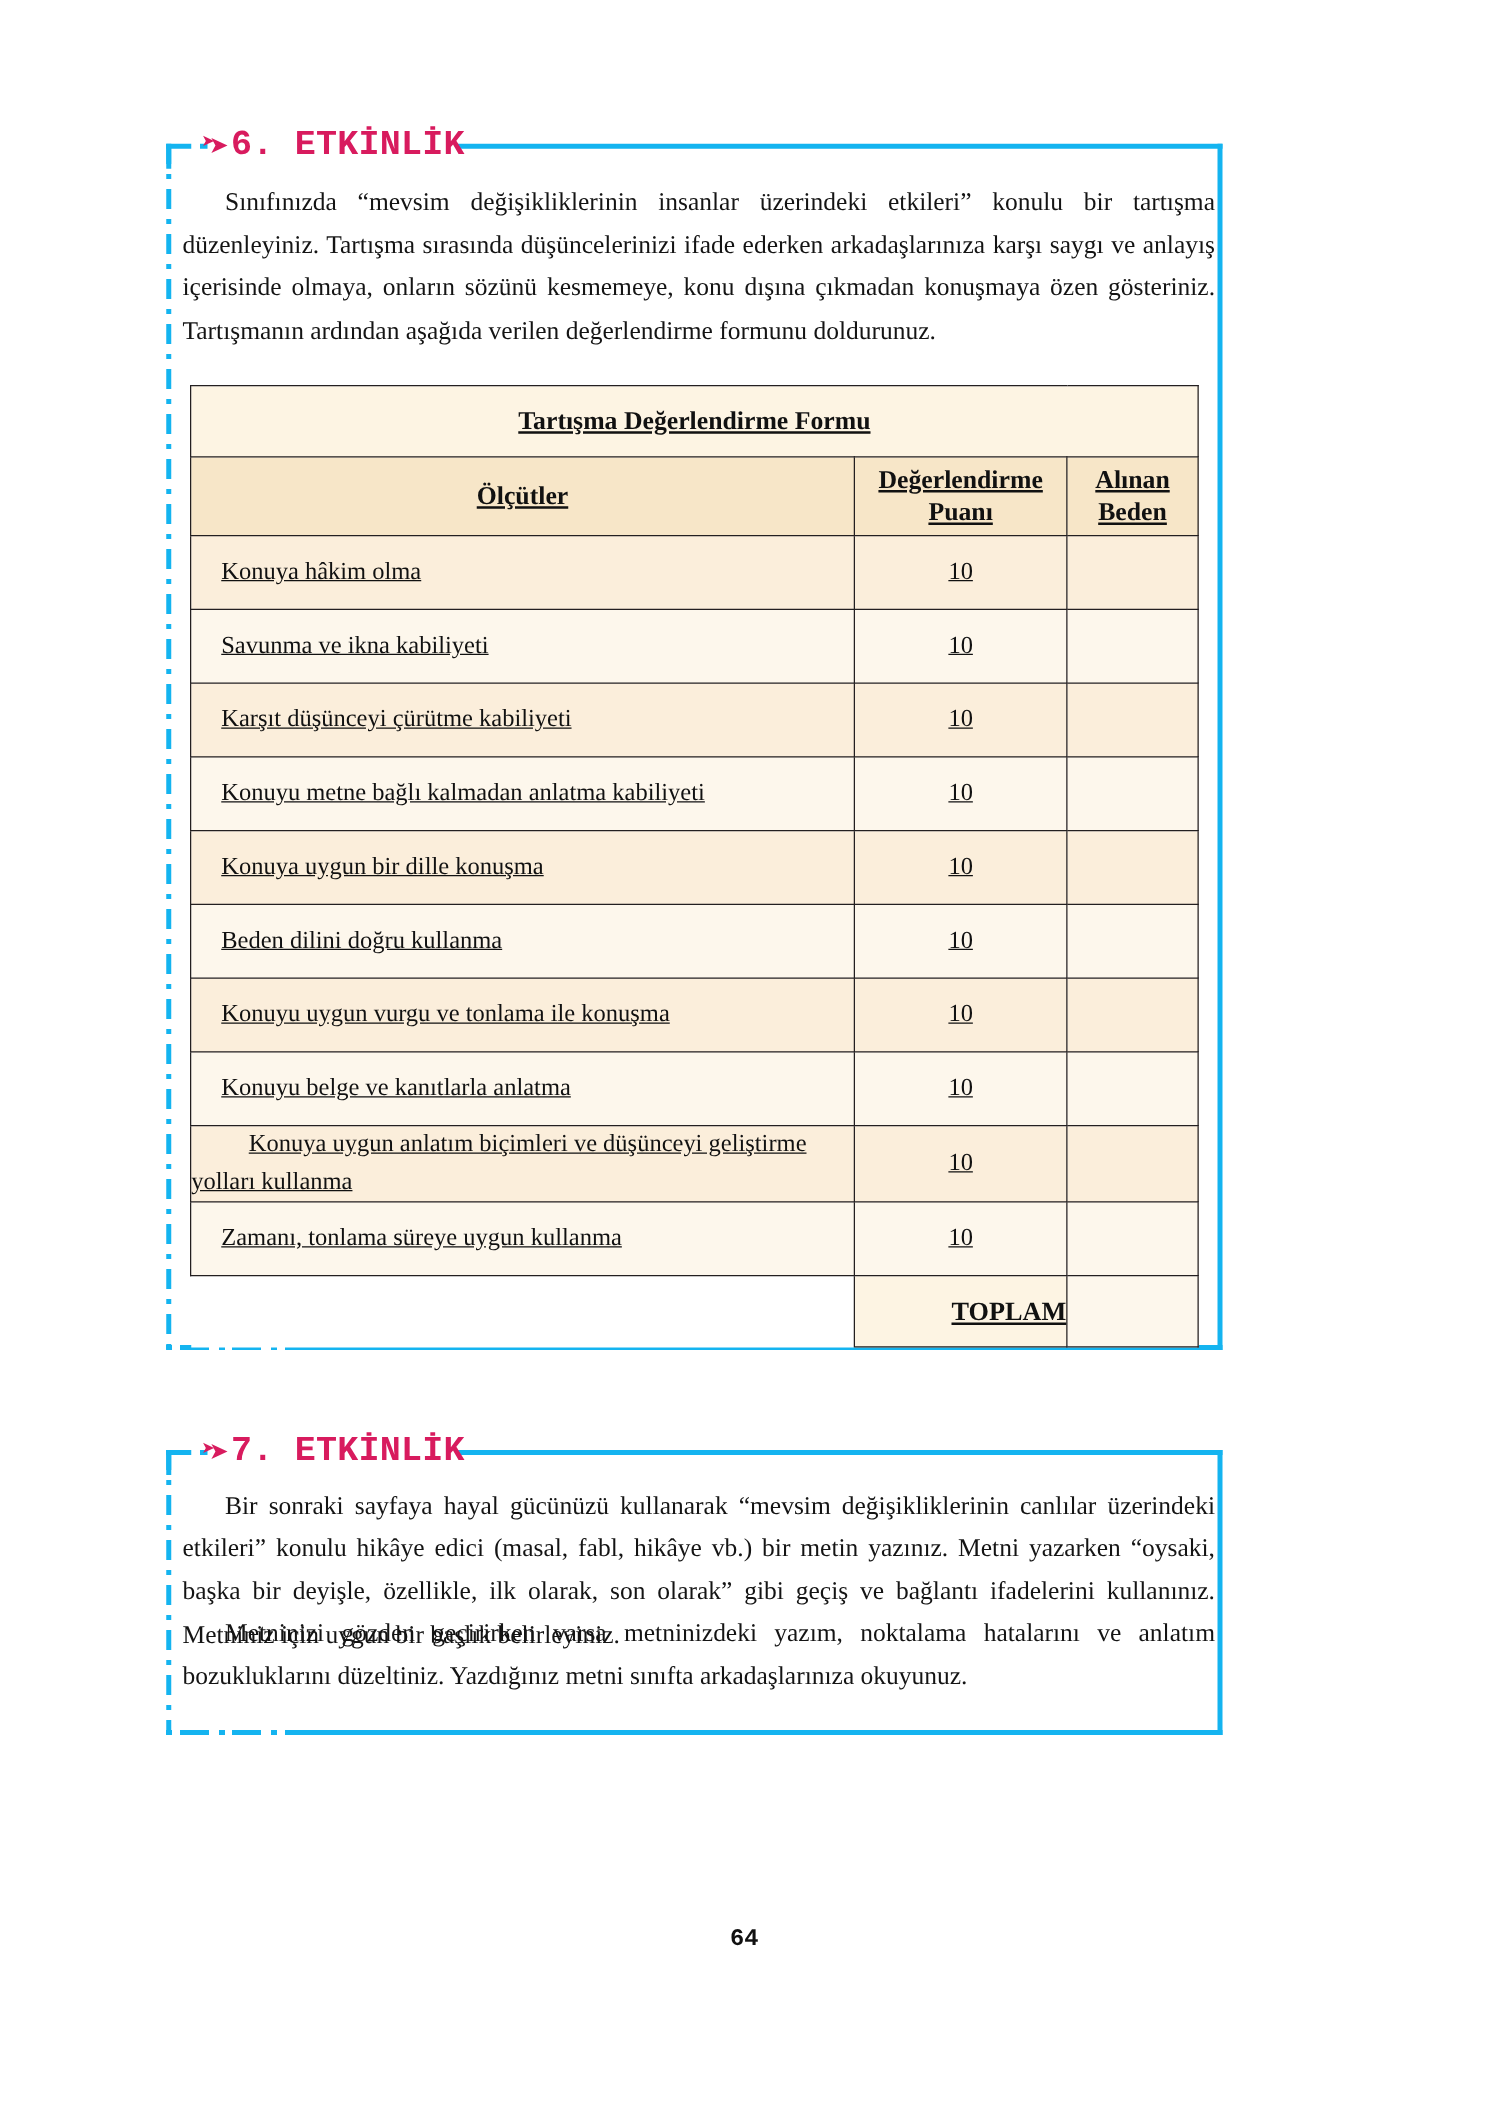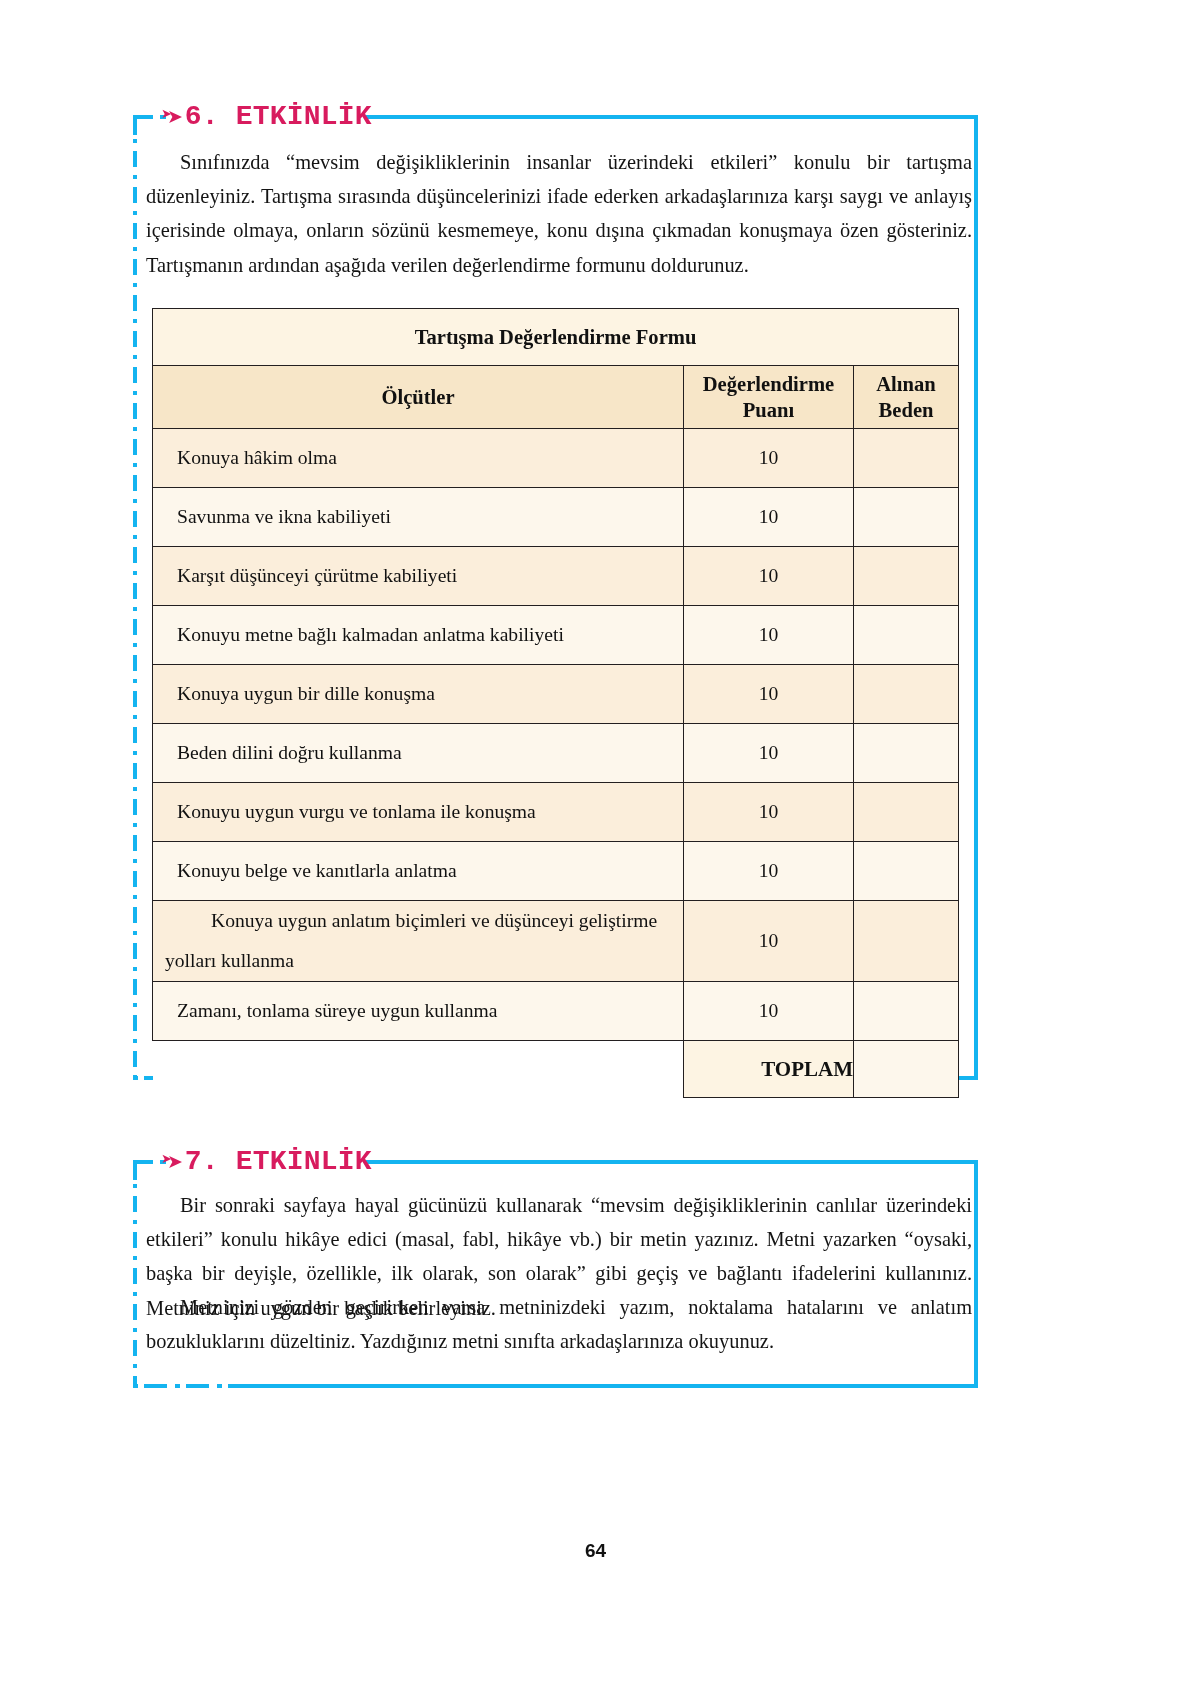--- a/index.html
+++ b/index.html
@@ -145,20 +145,21 @@
     text-indent: 34px;
     color: #141414;
   }
 
   
   .eval-table {
     position: absolute;
     border-collapse: collapse;
     table-layout: fixed;
     font-size: 19.6px;
+    text-decoration: underline;
   }
   .eval-table td, .eval-table th {
     border: 1.7px solid #231f20;
     padding: 0;
     vertical-align: middle;
   }
   .eval-table .t-title {
     text-align: center;
     font-weight: bold;
     font-size: 20.6px;
@@ -172,23 +173,23 @@
     font-size: 20.6px;
     line-height: 26px;
     height: 62px;
   }
   .eval-table td.crit {
     padding-left: 24px;
     padding-right: 8px;
     height: 58px;
   }
   .eval-table td.crit.wrap {
-    padding-left: 12px;
+    padding-left: 0;
     text-indent: 46px;
-    line-height: 40px;
+    line-height: 30px;
     padding-right: 6px;
   }
   .eval-table td.pts {
     text-align: center;
   }
   .eval-table tr.odd td { background: #fbeedb; }
   .eval-table tr.even td { background: #fdf7ec; }
   .eval-table tr.total td.blank {
     background: #ffffff;
     border-left: none;
@@ -204,21 +205,21 @@
   }
   .eval-table tr.total td.total-box {
     background: #fdf7ec;
   }
 
   
   .page-number {
     position: absolute;
     width: 100%;
     text-align: center;
-    font-family: Liberation Sans, sans-serif;
+    font-family: Liberation Mono, monospace;
     font-weight: bold;
     font-size: 19px;
     color: #111111;
   }
 </style>
 </head>
 <body>
 
 <div class="page">
 

